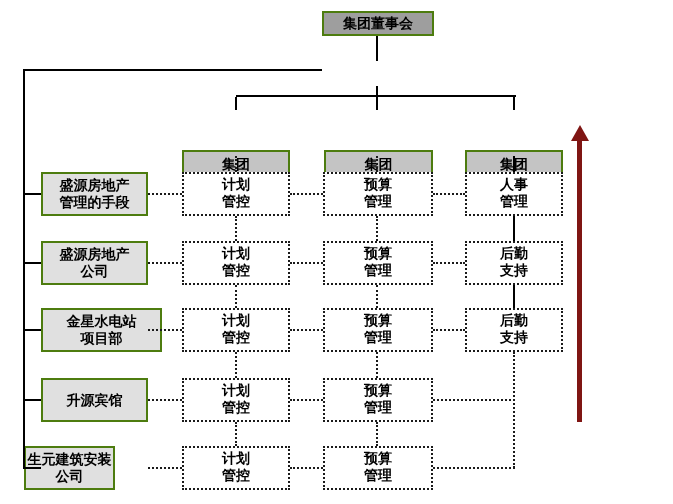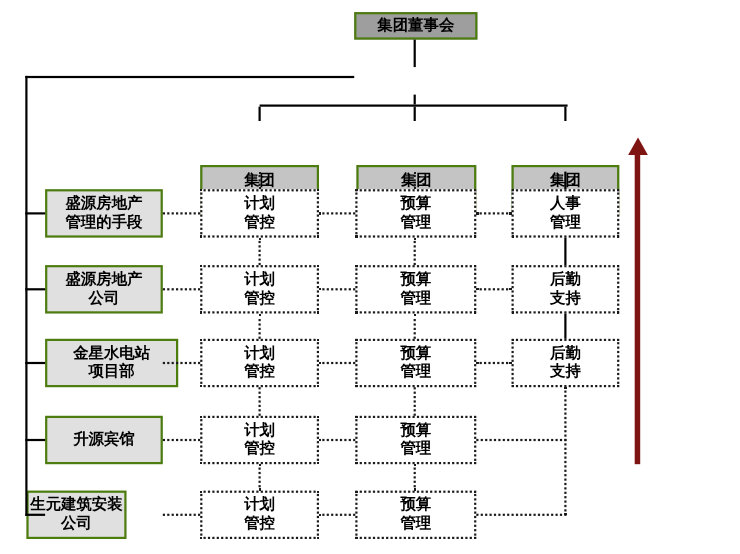--- a/index.html
+++ b/index.html
@@ -8,21 +8,21 @@
     font-family:"DejaVu Sans","Liberation Sans",sans-serif;overflow:hidden;color:#000;
   }
   .box{
     position:absolute;box-sizing:border-box;display:flex;align-items:center;justify-content:center;
     text-align:center;font-weight:bold;font-size:14px;line-height:17px;white-space:pre-line;
   }
   .solid{border:2px solid #4d7c0f;}
   .dark{background:var(--top_box,#9E9E9E);}
   .mid{background:var(--dept_box,#C4C4C4);margin-top:40px;}
   .light{background:var(--company_box,#E0E0E0);}
-  .cell{border:2px dotted #1a1a1a;background:#ffffff;}
+  .cell{border:2px dotted #1a1a1a;background:#ffffff;font-family:Liberation Mono, monospace;}
   .hl{position:absolute;height:2px;background:var(--line,#000);}
   .vl{position:absolute;width:2px;background:var(--line,#000);}
   .dh{position:absolute;height:0;border-top:2px dotted #1a1a1a;}
   .dv{position:absolute;width:0;border-left:2px dotted #1a1a1a;}
   .arrow-shaft{position:absolute;left:577px;top:140px;width:5px;height:282px;background:var(--arrow,#7F1513);}
   .arrow-head{position:absolute;left:571px;top:125px;width:0;height:0;
     border-left:9px solid transparent;border-right:9px solid transparent;
     border-bottom:16px solid var(--arrow,#7F1513);}
   .note{position:absolute;left:591px;top:150px;width:82px;font-weight:bold;font-size:14px;
     line-height:16px;white-space:pre-line;}

